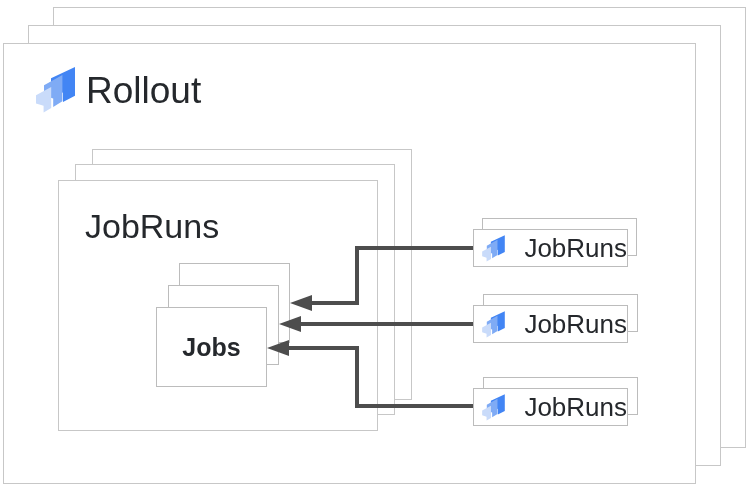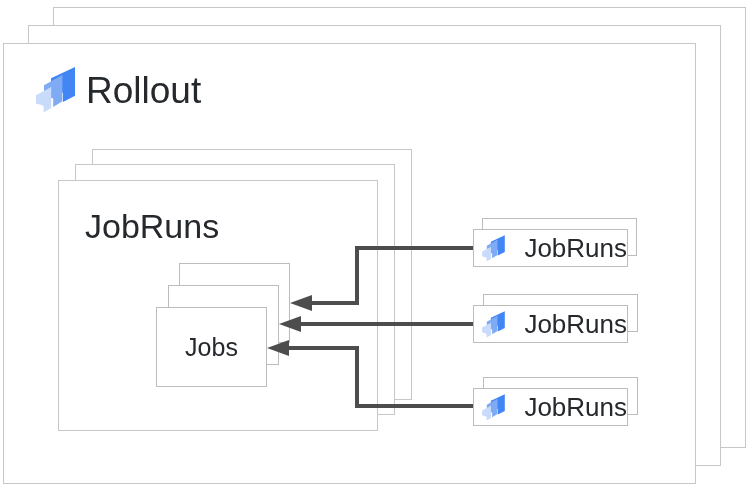--- a/index.html
+++ b/index.html
@@ -24,21 +24,21 @@
   .phases{width:320px;height:251px;}
   .phases.back{left:92px;top:149px;}
   .phases.mid{left:75px;top:164px;}
   .phases.front{left:58px;top:180px;}
   .phases-label{position:absolute;left:85px;top:206px;font-size:34px;line-height:1.2;color:var(--text);}
 
   
   .jobs{width:111px;height:80px;}
   .jobs.back{left:179px;top:263px;}
   .jobs.mid{left:168px;top:285px;}
-  .jobs.front{left:156px;top:307px;display:flex;align-items:center;justify-content:center;}
+  .jobs.front{left:156px;top:307px;display:flex;align-items:center;justify-content:center;font-weight:bold;}
   .jobs-label{font-size:25px;color:var(--text);}
 
   
   .jobruns{width:155px;height:38px;}
   .jobruns.front{display:flex;align-items:center;padding-left:7px;gap:19px;}
   .jr1.back{left:482px;top:218px;} .jr1.front{left:473px;top:229px;}
   .jr2.back{left:483px;top:294px;} .jr2.front{left:473px;top:305px;}
   .jr3.back{left:483px;top:377px;} .jr3.front{left:473px;top:388px;}
   .jobruns-label{font-size:26px;color:var(--text);white-space:nowrap;}
 

